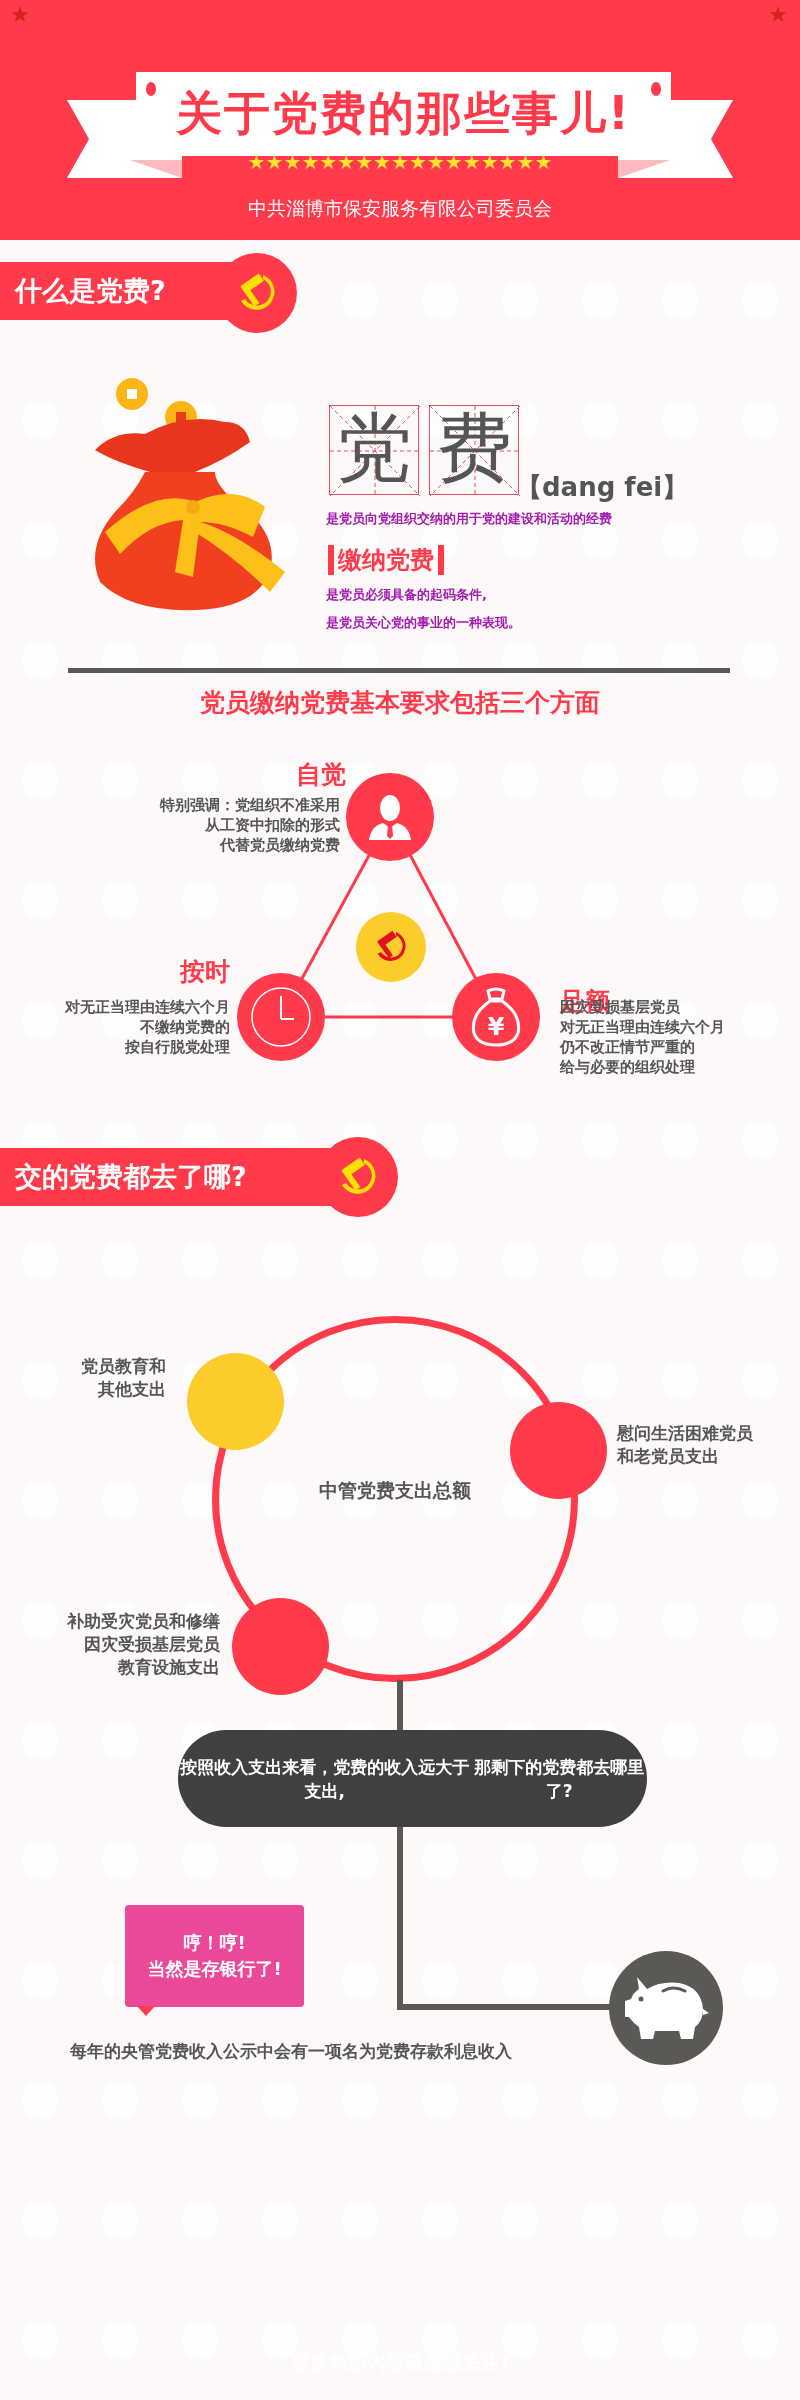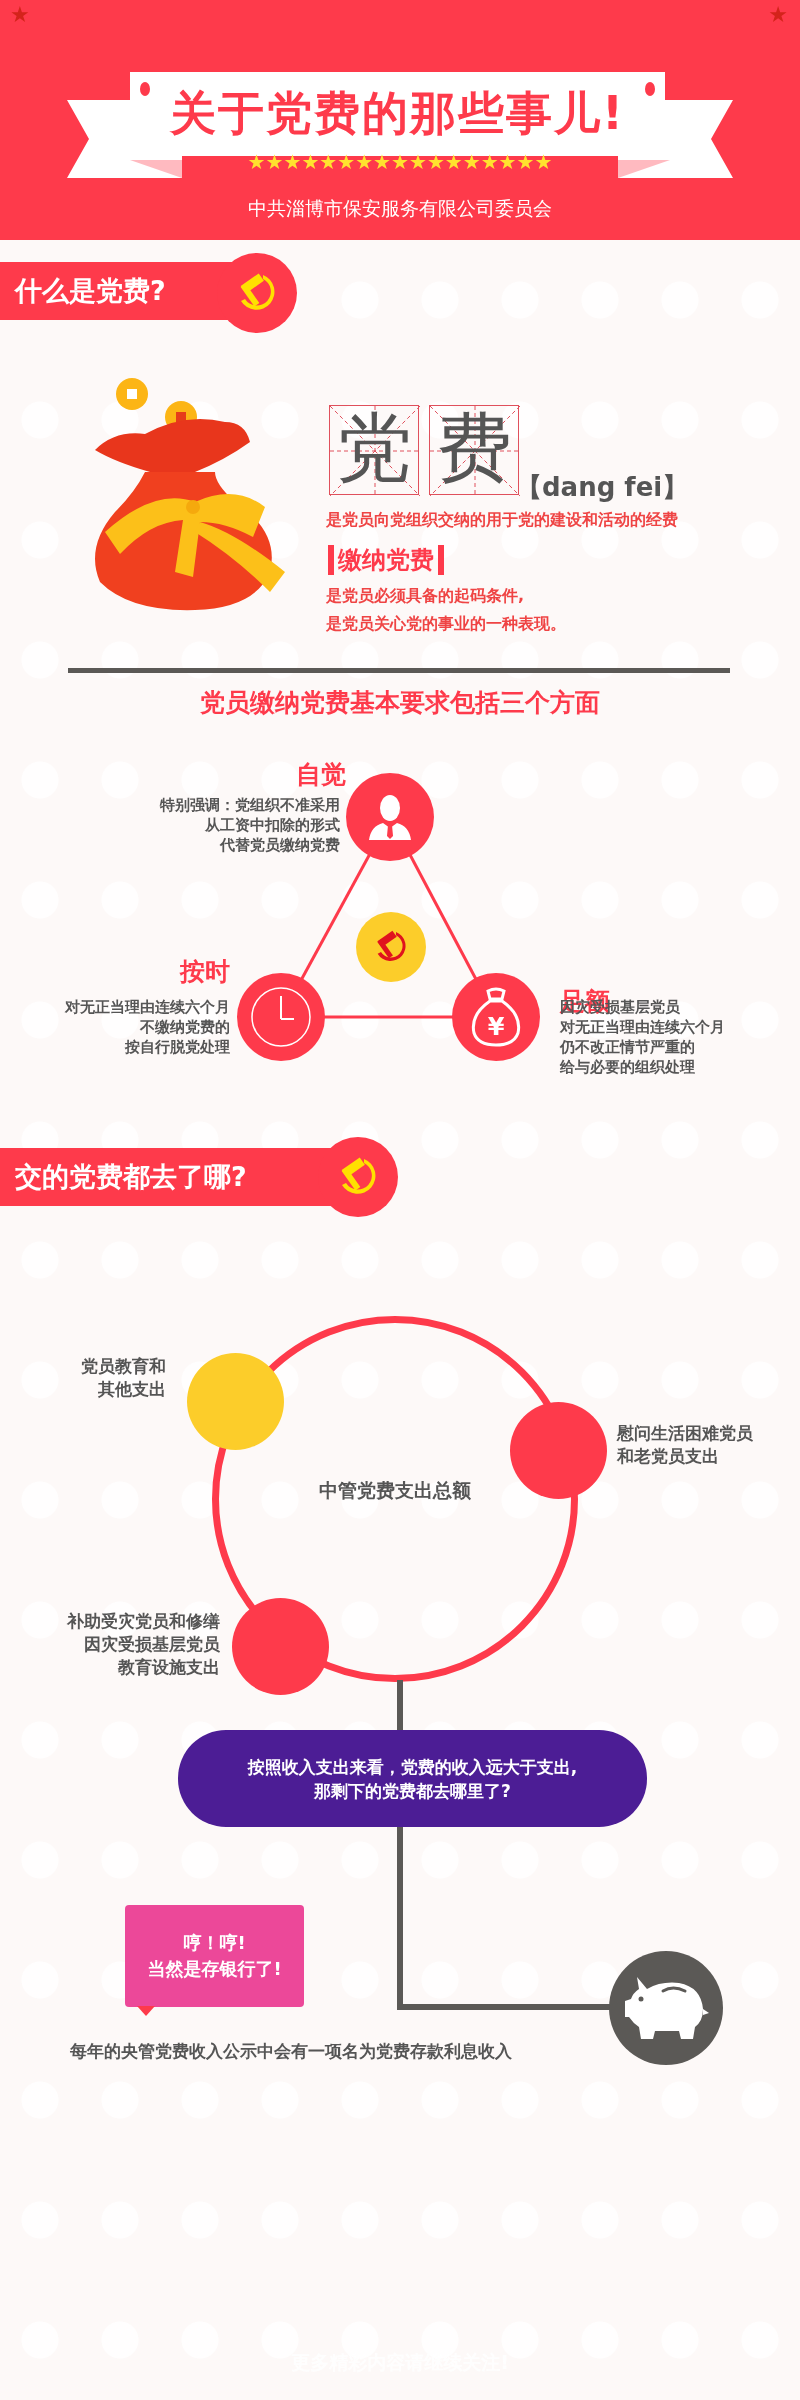--- a/index.html
+++ b/index.html
@@ -12,56 +12,56 @@
     background-image:
       radial-gradient(circle at 50% 50%, rgba(255,255,255,0.9) 0 18px, transparent 19px);
     background-size: 80px 120px;
   }
   .abs { position: absolute; }
 
   
   .header { left:0; top:0; width:800px; height:240px; background:#fe3a4b; }
   .corner-star { color:#d4231b; font-size:22px; top:4px; line-height:1; }
   .ribbon-tail { top:100px; width:115px; height:78px; }
-  .ribbon-box { left:130px; top:72px; width:535px; height:84px; background:#fff;
+  .ribbon-box { left:136px; top:72px; width:535px; height:84px; background:#fff;
     display:flex; align-items:center; justify-content:center; }
   .ribbon-box .dot { position:absolute; width:10px; height:14px; border-radius:50%; background:#fe3a4b; top:10px; }
   .title { color:#fe3a4b; font-size:46px; font-weight:bold; letter-spacing:2px; }
   .stars-row { left:200px; top:152px; width:400px; text-align:center; color:#ffe22e; font-size:20px; letter-spacing:0px; line-height:1; }
   .subtitle { left:0; top:196px; width:800px; text-align:center; color:#fff; font-size:19px; }
 
   
   .sec-banner { left:0; height:58px; background:#fe3a4b; display:flex; align-items:center; padding-left:15px; }
   .sec-banner span { color:#fff; font-size:27px; font-weight:bold; }
   .emblem-circle { border-radius:50%; background:#fe3a4b; display:flex; align-items:center; justify-content:center; }
 
   
   .tianzi { width:90px; height:90px; border:1.5px solid #e0505c; }
   .tianzi svg { position:absolute; left:0; top:0; }
   .tianzi .ch { position:absolute; left:0; top:-8px; width:100%; text-align:center; font-size:76px; color:#555; line-height:100px; }
   .pinyin { color:#555; font-size:26px; font-weight:bold; }
-  .def-text { color:#ef4444; font-size:16px; font-weight:bold; }
+  .def-text { color:#a21caf; font-size:13px; font-weight:bold; }
   .pay-title { color:#fe3a4b; font-size:24px; font-weight:bold; border-left:6px solid #fe3a4b; border-right:6px solid #fe3a4b; padding:0 4px; line-height:30px;font-family:Liberation Serif, serif; }
 
   .divider { left:68px; top:668px; width:662px; height:5px; background:#5b5956; }
   .req-heading { left:0; top:686px; width:800px; text-align:center; color:#fe3a4b; font-size:25px; font-weight:bold; }
 
   .node { border-radius:50%; background:#fe3a4b; display:flex; align-items:center; justify-content:center; }
   .node-title { color:#fe3a4b; font-size:25px; font-weight:bold; }
   .node-text { color:#555; font-size:15px; font-weight:bold; line-height:20px; }
   .right { text-align:right; }
 
   
   .big-ring { border:7px solid #fe3a4b; border-radius:50%; }
   .ring-center { color:#555; font-size:19px; font-weight:bold; text-align:center; }
   .sat { border-radius:50%; }
   .sat-text { color:#555; font-size:17px; font-weight:bold; line-height:23px; }
 
   .vline { background:#5b5956; }
-  .pill { background:#4c1d95; border-radius:48px; display:flex; flex-direction:column; align-items:center; justify-content:center; color:#fff; font-size:17px; font-weight:bold; line-height:24px; text-align:center; }
+  .pill { background:#404040; border-radius:48px; display:flex; align-items:center; justify-content:center; color:#fff; font-size:17px; font-weight:bold; line-height:24px; text-align:center; }
 
   .bubble { background:#ec4899; border-radius:4px; display:flex; flex-direction:column; align-items:center; justify-content:center; color:#fff; font-size:18px; font-weight:bold; line-height:26px; }
   .bubble-tail { width:0; height:0; border-left:9px solid transparent; border-right:9px solid transparent; border-top:10px solid #fe3a4b; }
 
   .piggy { border-radius:50%; background:#5b5956; display:flex; align-items:center; justify-content:center; }
   .footnote { color:#555; font-size:17px; font-weight:bold; }
   .footer-faint { left:0; top:2350px; width:800px; text-align:center; color:#fff; font-size:19px; font-weight:bold; opacity:0.9; }
 </style>
 </head>
 <body>

